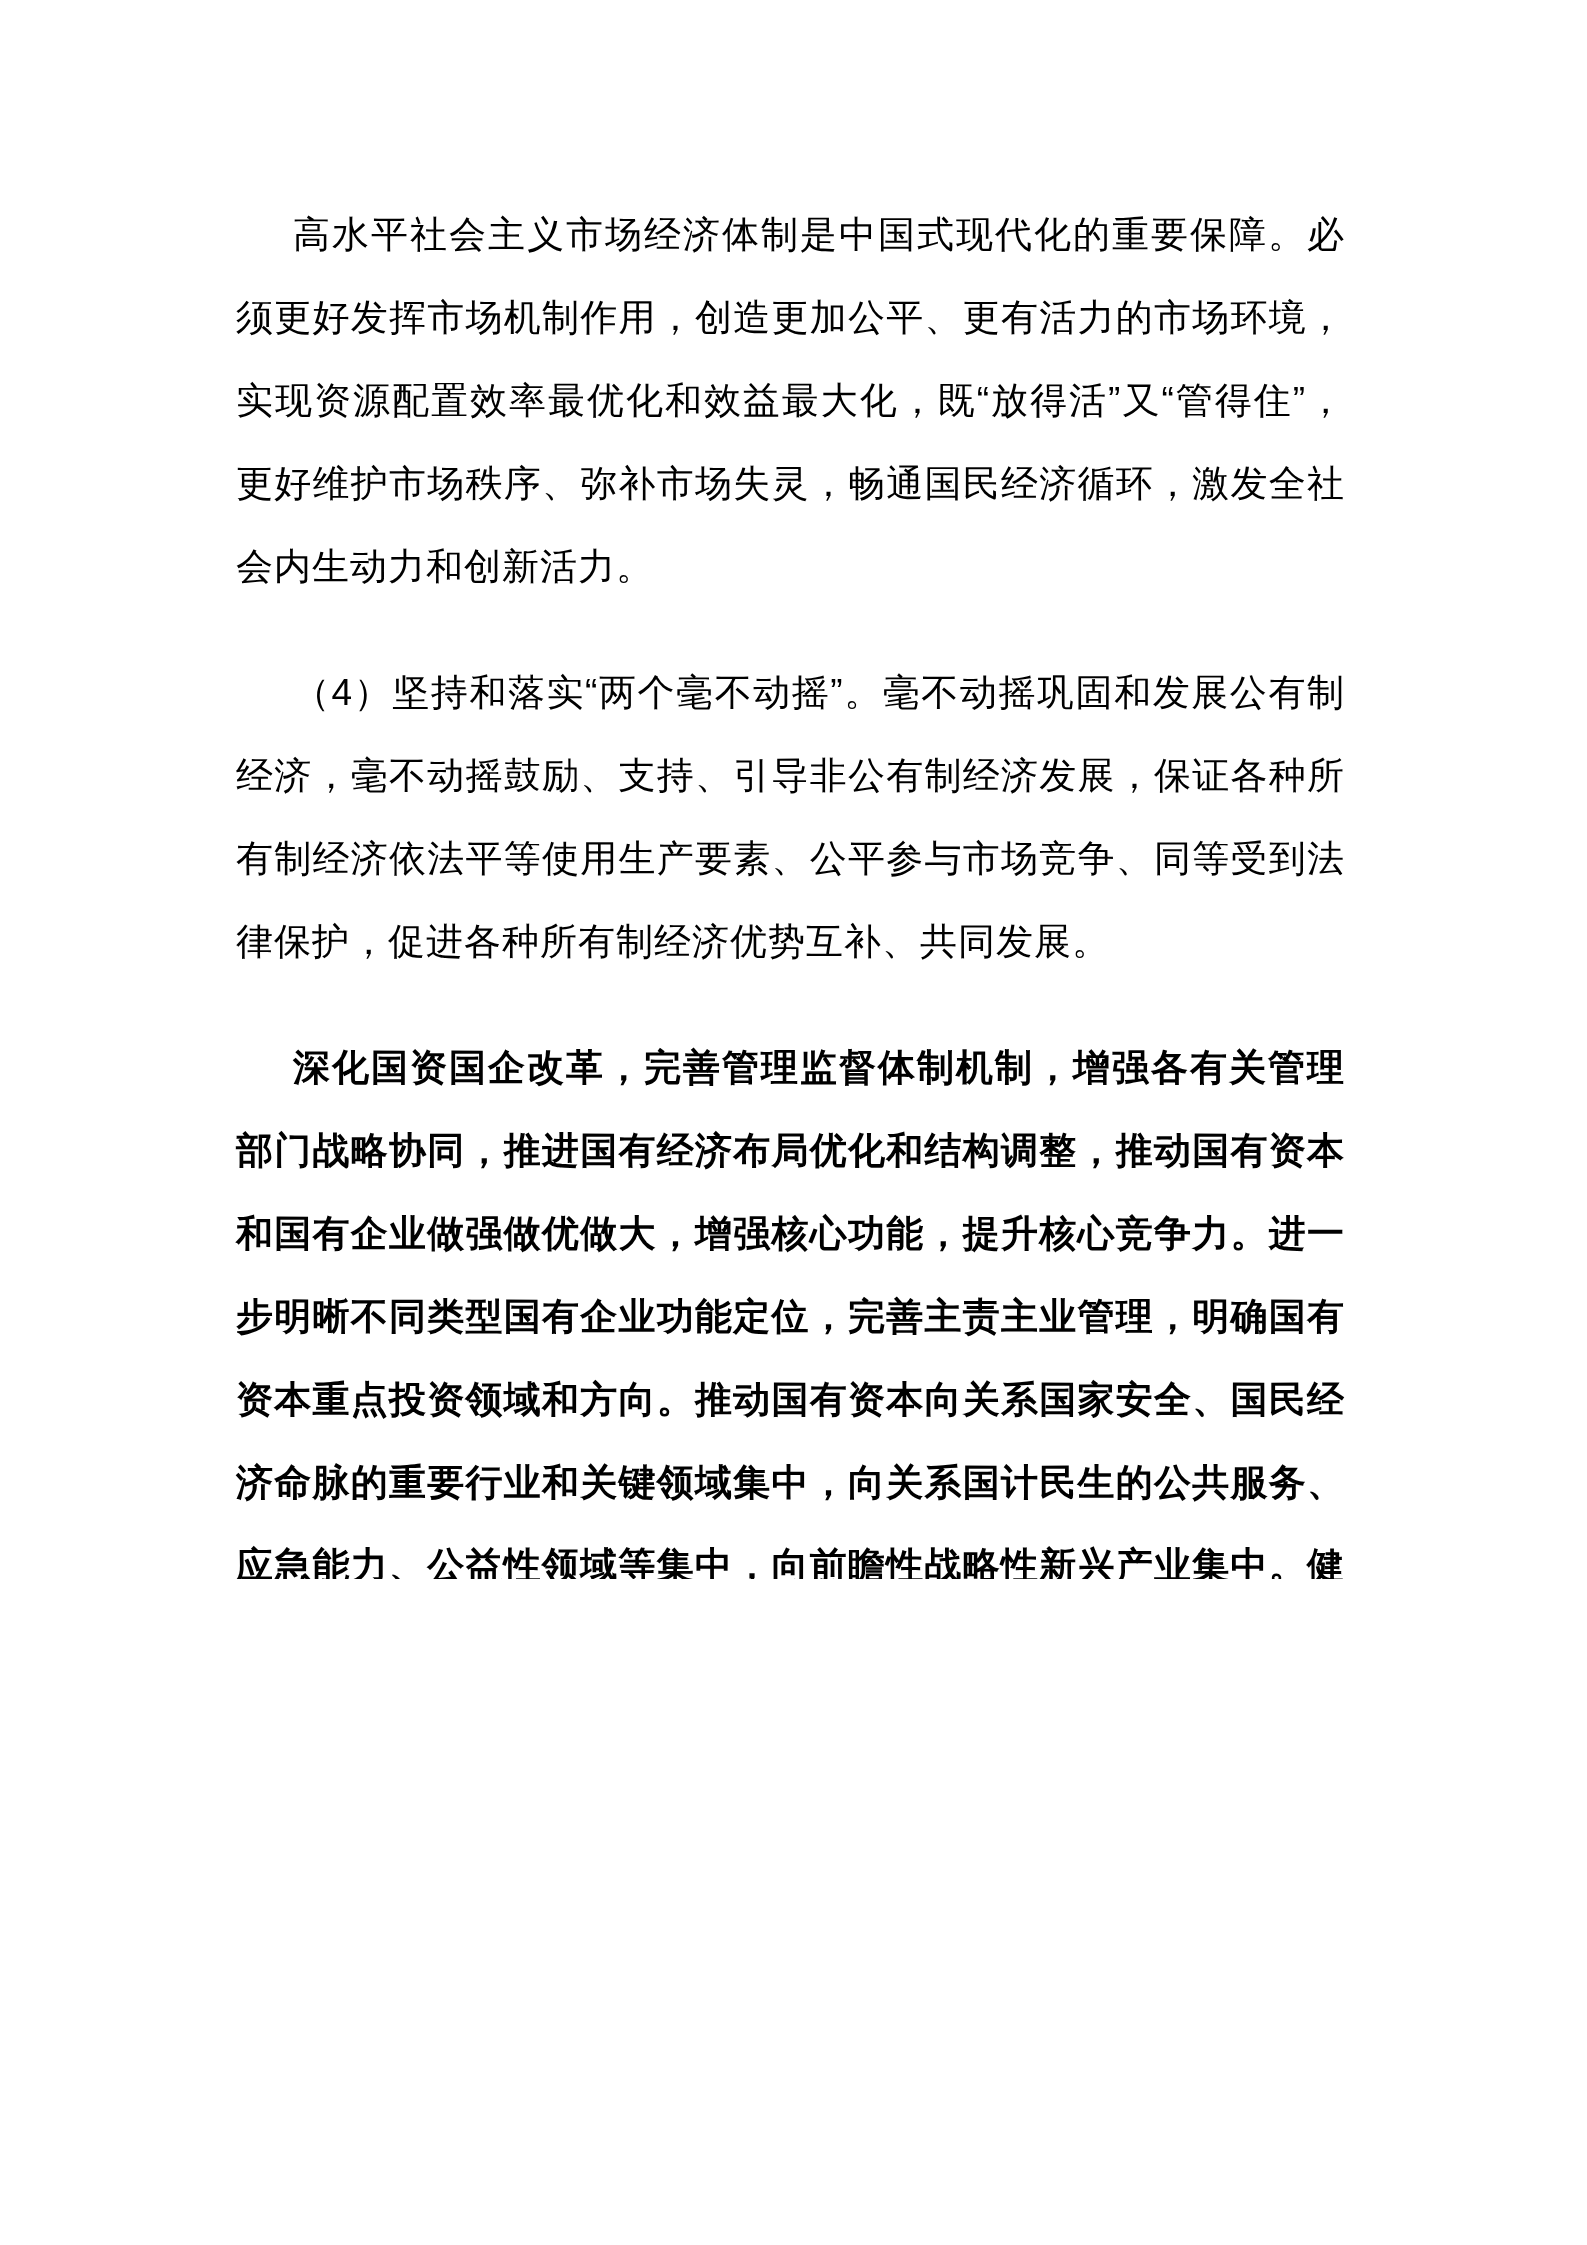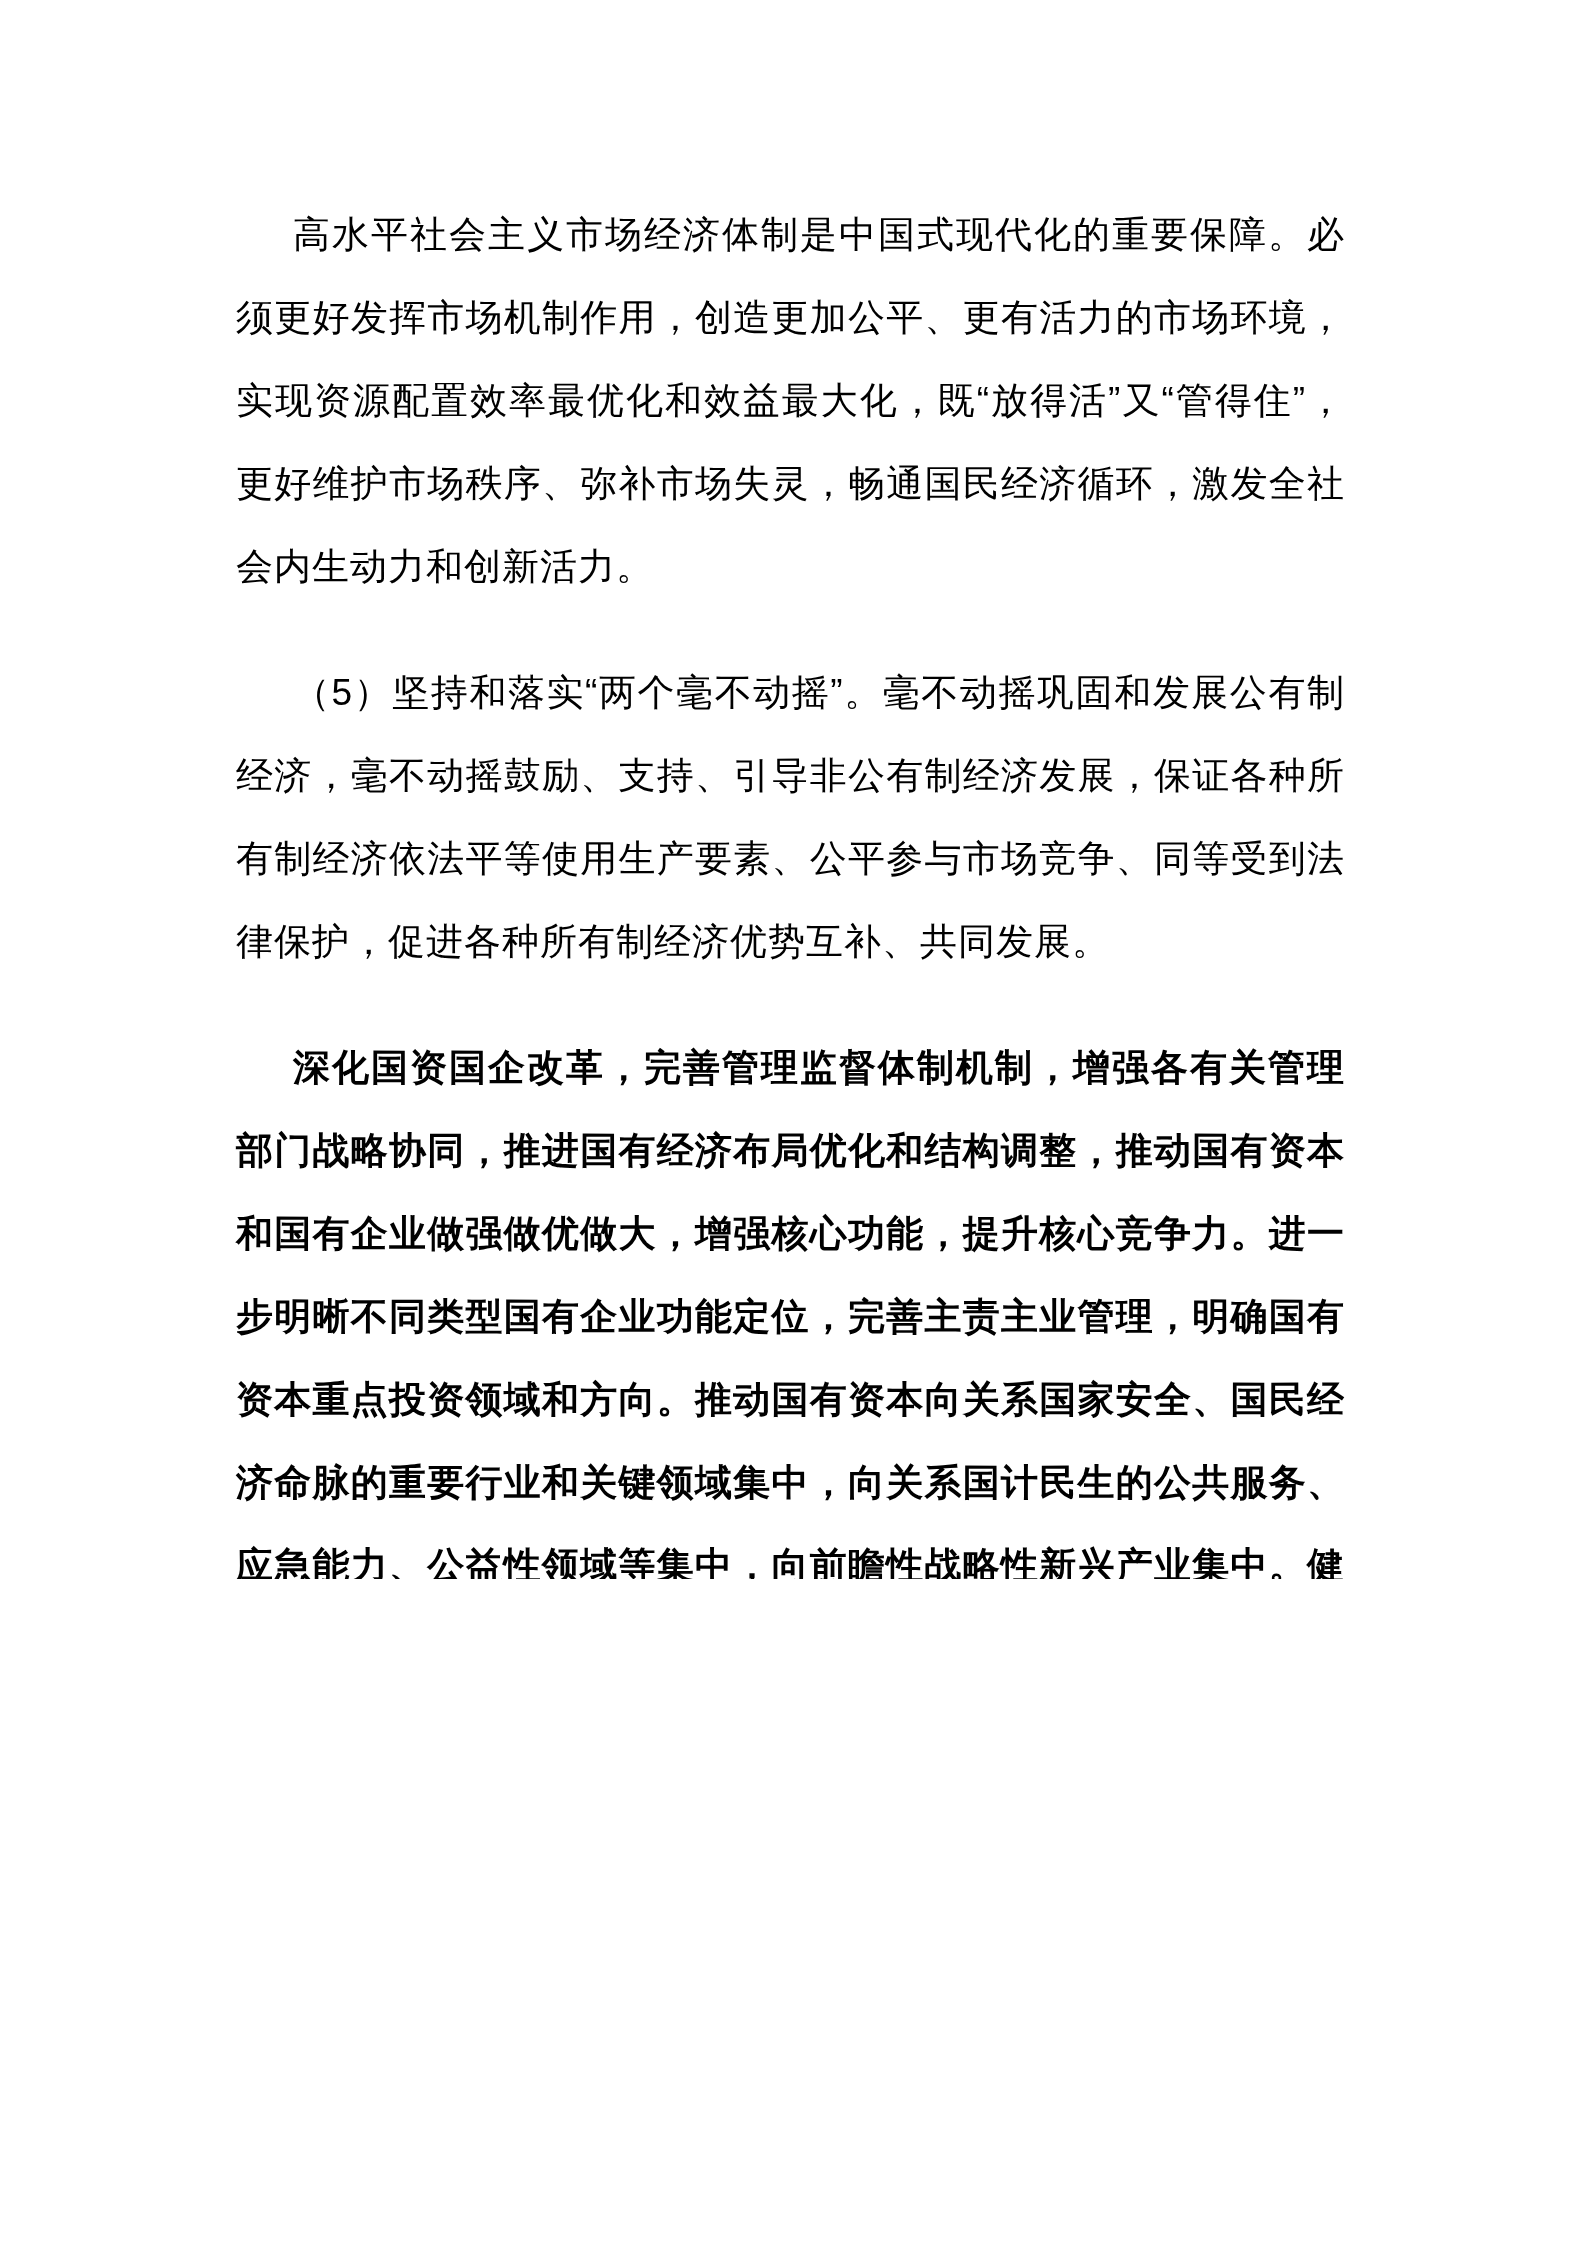--- a/index.html
+++ b/index.html
@@ -46,17 +46,17 @@
     line-height: 34px;
     color: #000000;
   }
 </style>
 </head>
 <body>
 
 <div class="page">
   <div class="content">
     <p>高水平社会主义市场经济体制是中国式现代化的重要保障。必须更好发挥市场机制作用，创造更加公平、更有活力的市场环境，实现资源配置效率最优化和效益最大化，既“放得活”又“管得住”，更好维护市场秩序、弥补市场失灵，畅通国民经济循环，激发全社会内生动力和创新活力。</p>
-    <p>（5）坚持和落实“两个毫不动摇”。毫不动摇巩固和发展公有制经济，毫不动摇鼓励、支持、引导非公有制经济发展，保证各种所有制经济依法平等使用生产要素、公平参与市场竞争、同等受到法律保护，促进各种所有制经济优势互补、共同发展。</p>
+    <p>（4）坚持和落实“两个毫不动摇”。毫不动摇巩固和发展公有制经济，毫不动摇鼓励、支持、引导非公有制经济发展，保证各种所有制经济依法平等使用生产要素、公平参与市场竞争、同等受到法律保护，促进各种所有制经济优势互补、共同发展。</p>
     <p>深化国资国企改革，完善管理监督体制机制，增强各有关管理部门战略协同，推进国有经济布局优化和结构调整，推动国有资本和国有企业做强做优做大，增强核心功能，提升核心竞争力。进一步明晰不同类型国有企业功能定位，完善主责主业管理，明确国有资本重点投资领域和方向。推动国有资本向关系国家安全、国民经济命脉的重要行业和关键领域集中，向关系国计民生的公共服务、应急能力、公益性领域等集中，向前瞻性战略性新兴产业集中。健全国有企业推进原始创新制度安排。深化国有资本投资、运营公司改革。建立国有企业履行战略使命评价制度，完善国有企业分类考核评价体系，开展国有经济增加值核算。推进能源、铁路、电信、水利、公用事业等行业自然垄断环节独立运营和竞争性环节市场化改革，健全监管体制机制。</p>
   </div>
   <div class="footer">— 6 —</div>
 </div>
 
 </body></html>

